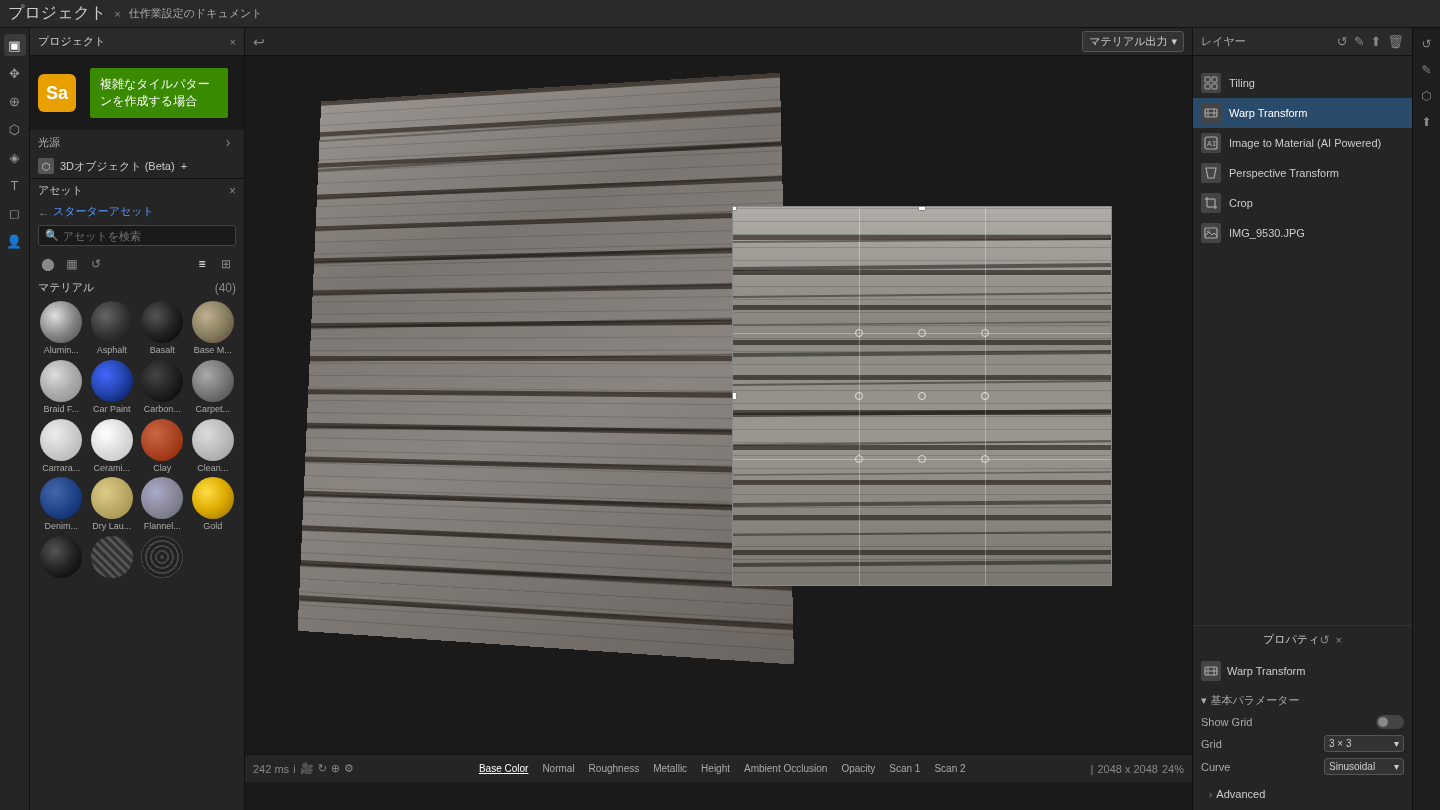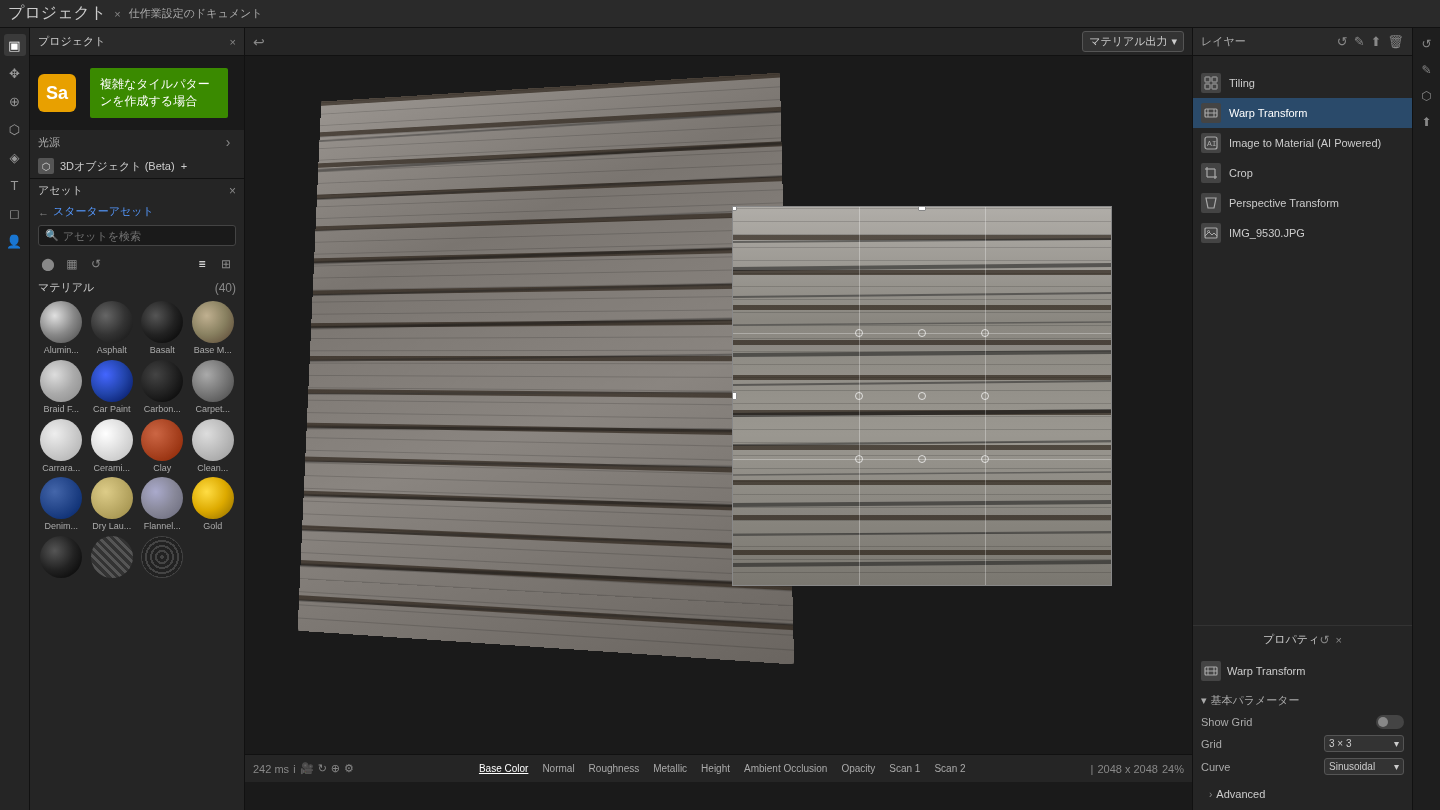--- a/index.html
+++ b/index.html
@@ -959,35 +959,35 @@
             <svg viewBox="0 0 14 14" fill="none" xmlns="http://www.w3.org/2000/svg">
               <rect x="1" y="1" width="12" height="12" rx="2" stroke="#aaa" stroke-width="1.2"></rect>
               <text x="3" y="10" font-size="8" fill="#aaa">AI</text>
             </svg>
           </div>
           <span style="font-size: 11px; color: rgb(204, 204, 204);">Image to Material (AI Powered)</span>
         </div>
         <div class="layer-item">
           <div class="layer-icon">
             <svg viewBox="0 0 14 14" fill="none" xmlns="http://www.w3.org/2000/svg">
+              <polygon points="2,2 12,2 10,12 4,12" stroke="#aaa" stroke-width="1.2" fill="none"></polygon>
+            </svg>
+          </div>
+          <span style="font-size: 11px; color: rgb(204, 204, 204);">Perspective Transform</span>
+        </div>
+        <div class="layer-item">
+          <div class="layer-icon">
+            <svg viewBox="0 0 14 14" fill="none" xmlns="http://www.w3.org/2000/svg">
               <line x1="3" y1="1" x2="3" y2="11" stroke="#aaa" stroke-width="1.2"></line>
               <line x1="3" y1="11" x2="13" y2="11" stroke="#aaa" stroke-width="1.2"></line>
               <line x1="1" y1="3" x2="11" y2="3" stroke="#aaa" stroke-width="1.2"></line>
               <line x1="11" y1="3" x2="11" y2="13" stroke="#aaa" stroke-width="1.2"></line>
             </svg>
           </div>
           <span style="font-size: 11px; color: rgb(204, 204, 204);">Crop</span>
-        </div>
-        <div class="layer-item">
-          <div class="layer-icon">
-            <svg viewBox="0 0 14 14" fill="none" xmlns="http://www.w3.org/2000/svg">
-              <polygon points="2,2 12,2 10,12 4,12" stroke="#aaa" stroke-width="1.2" fill="none"></polygon>
-            </svg>
-          </div>
-          <span style="font-size: 11px; color: rgb(204, 204, 204);">Perspective Transform</span>
         </div>
         <div class="layer-item">
           <div class="layer-icon">
             <svg viewBox="0 0 14 14" fill="none" xmlns="http://www.w3.org/2000/svg">
               <rect x="1" y="2" width="12" height="10" rx="1" stroke="#aaa" stroke-width="1.2"></rect>
               <circle cx="4.5" cy="5.5" r="1" stroke="#aaa" stroke-width="1"></circle>
               <polyline points="1,10 5,6 8,9 10,7 13,10" stroke="#aaa" stroke-width="1" fill="none"></polyline>
             </svg>
           </div>
           <span style="font-size: 11px; color: rgb(204, 204, 204);">IMG_9530.JPG</span>

